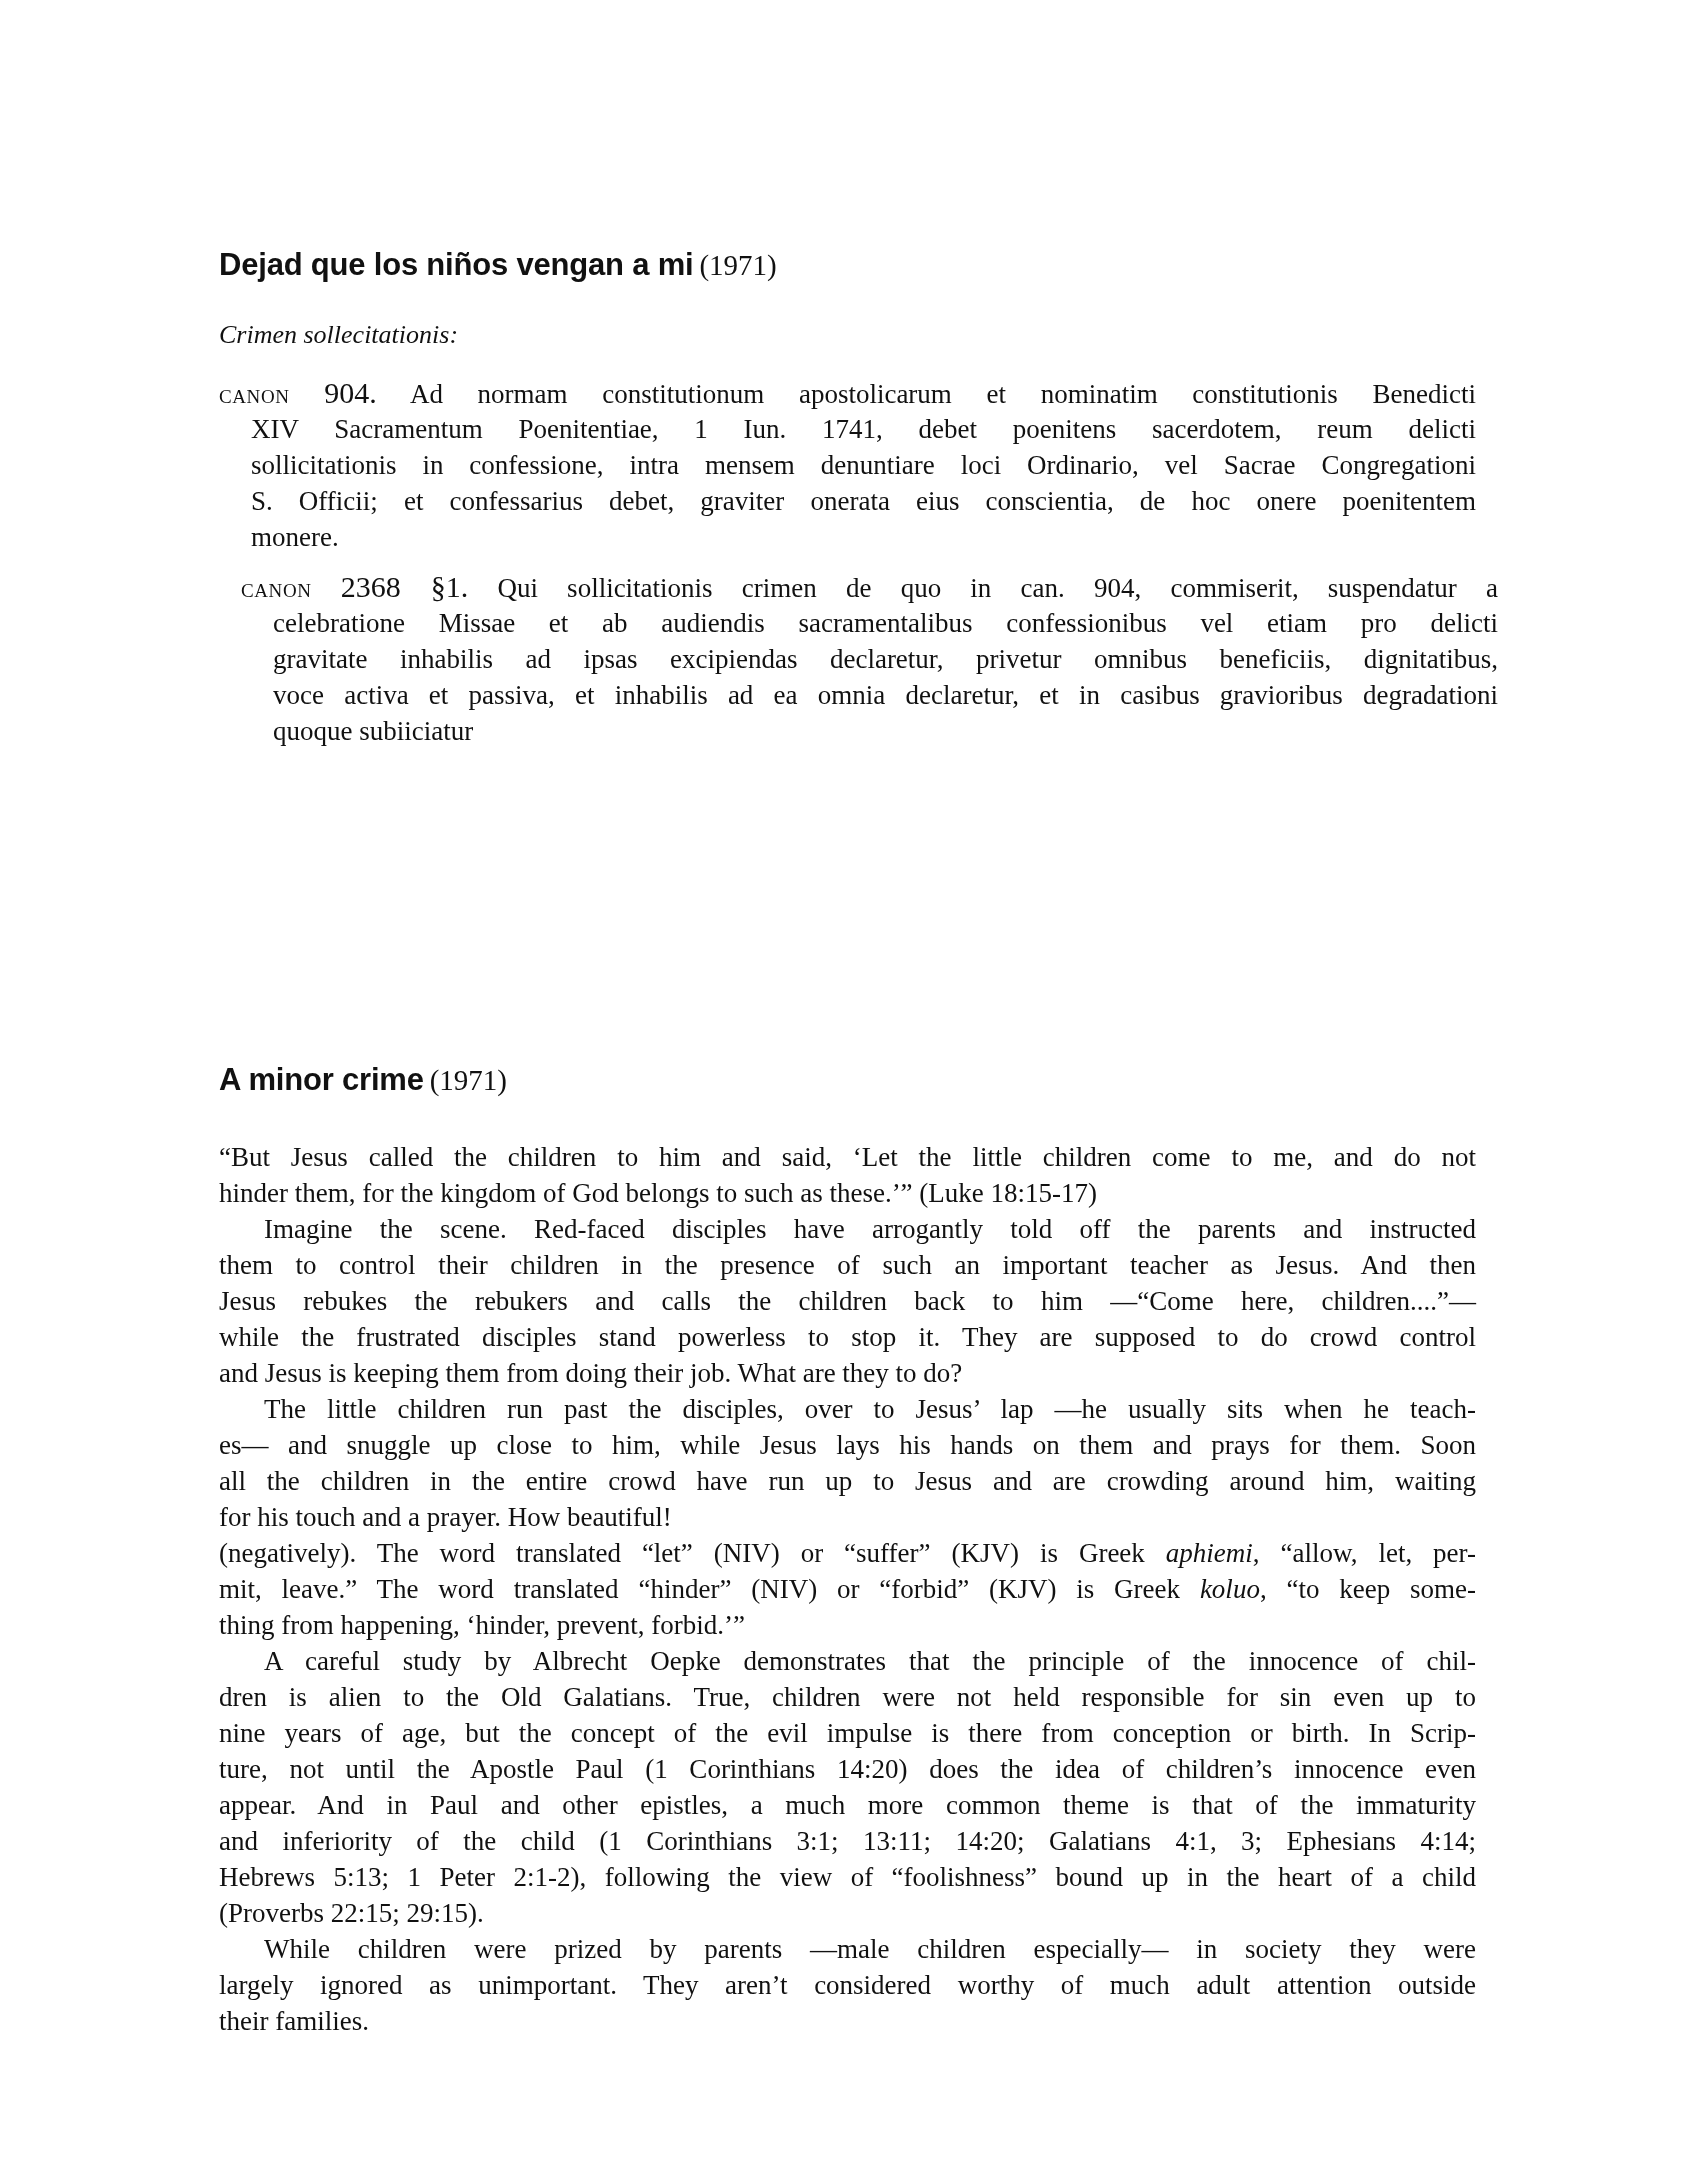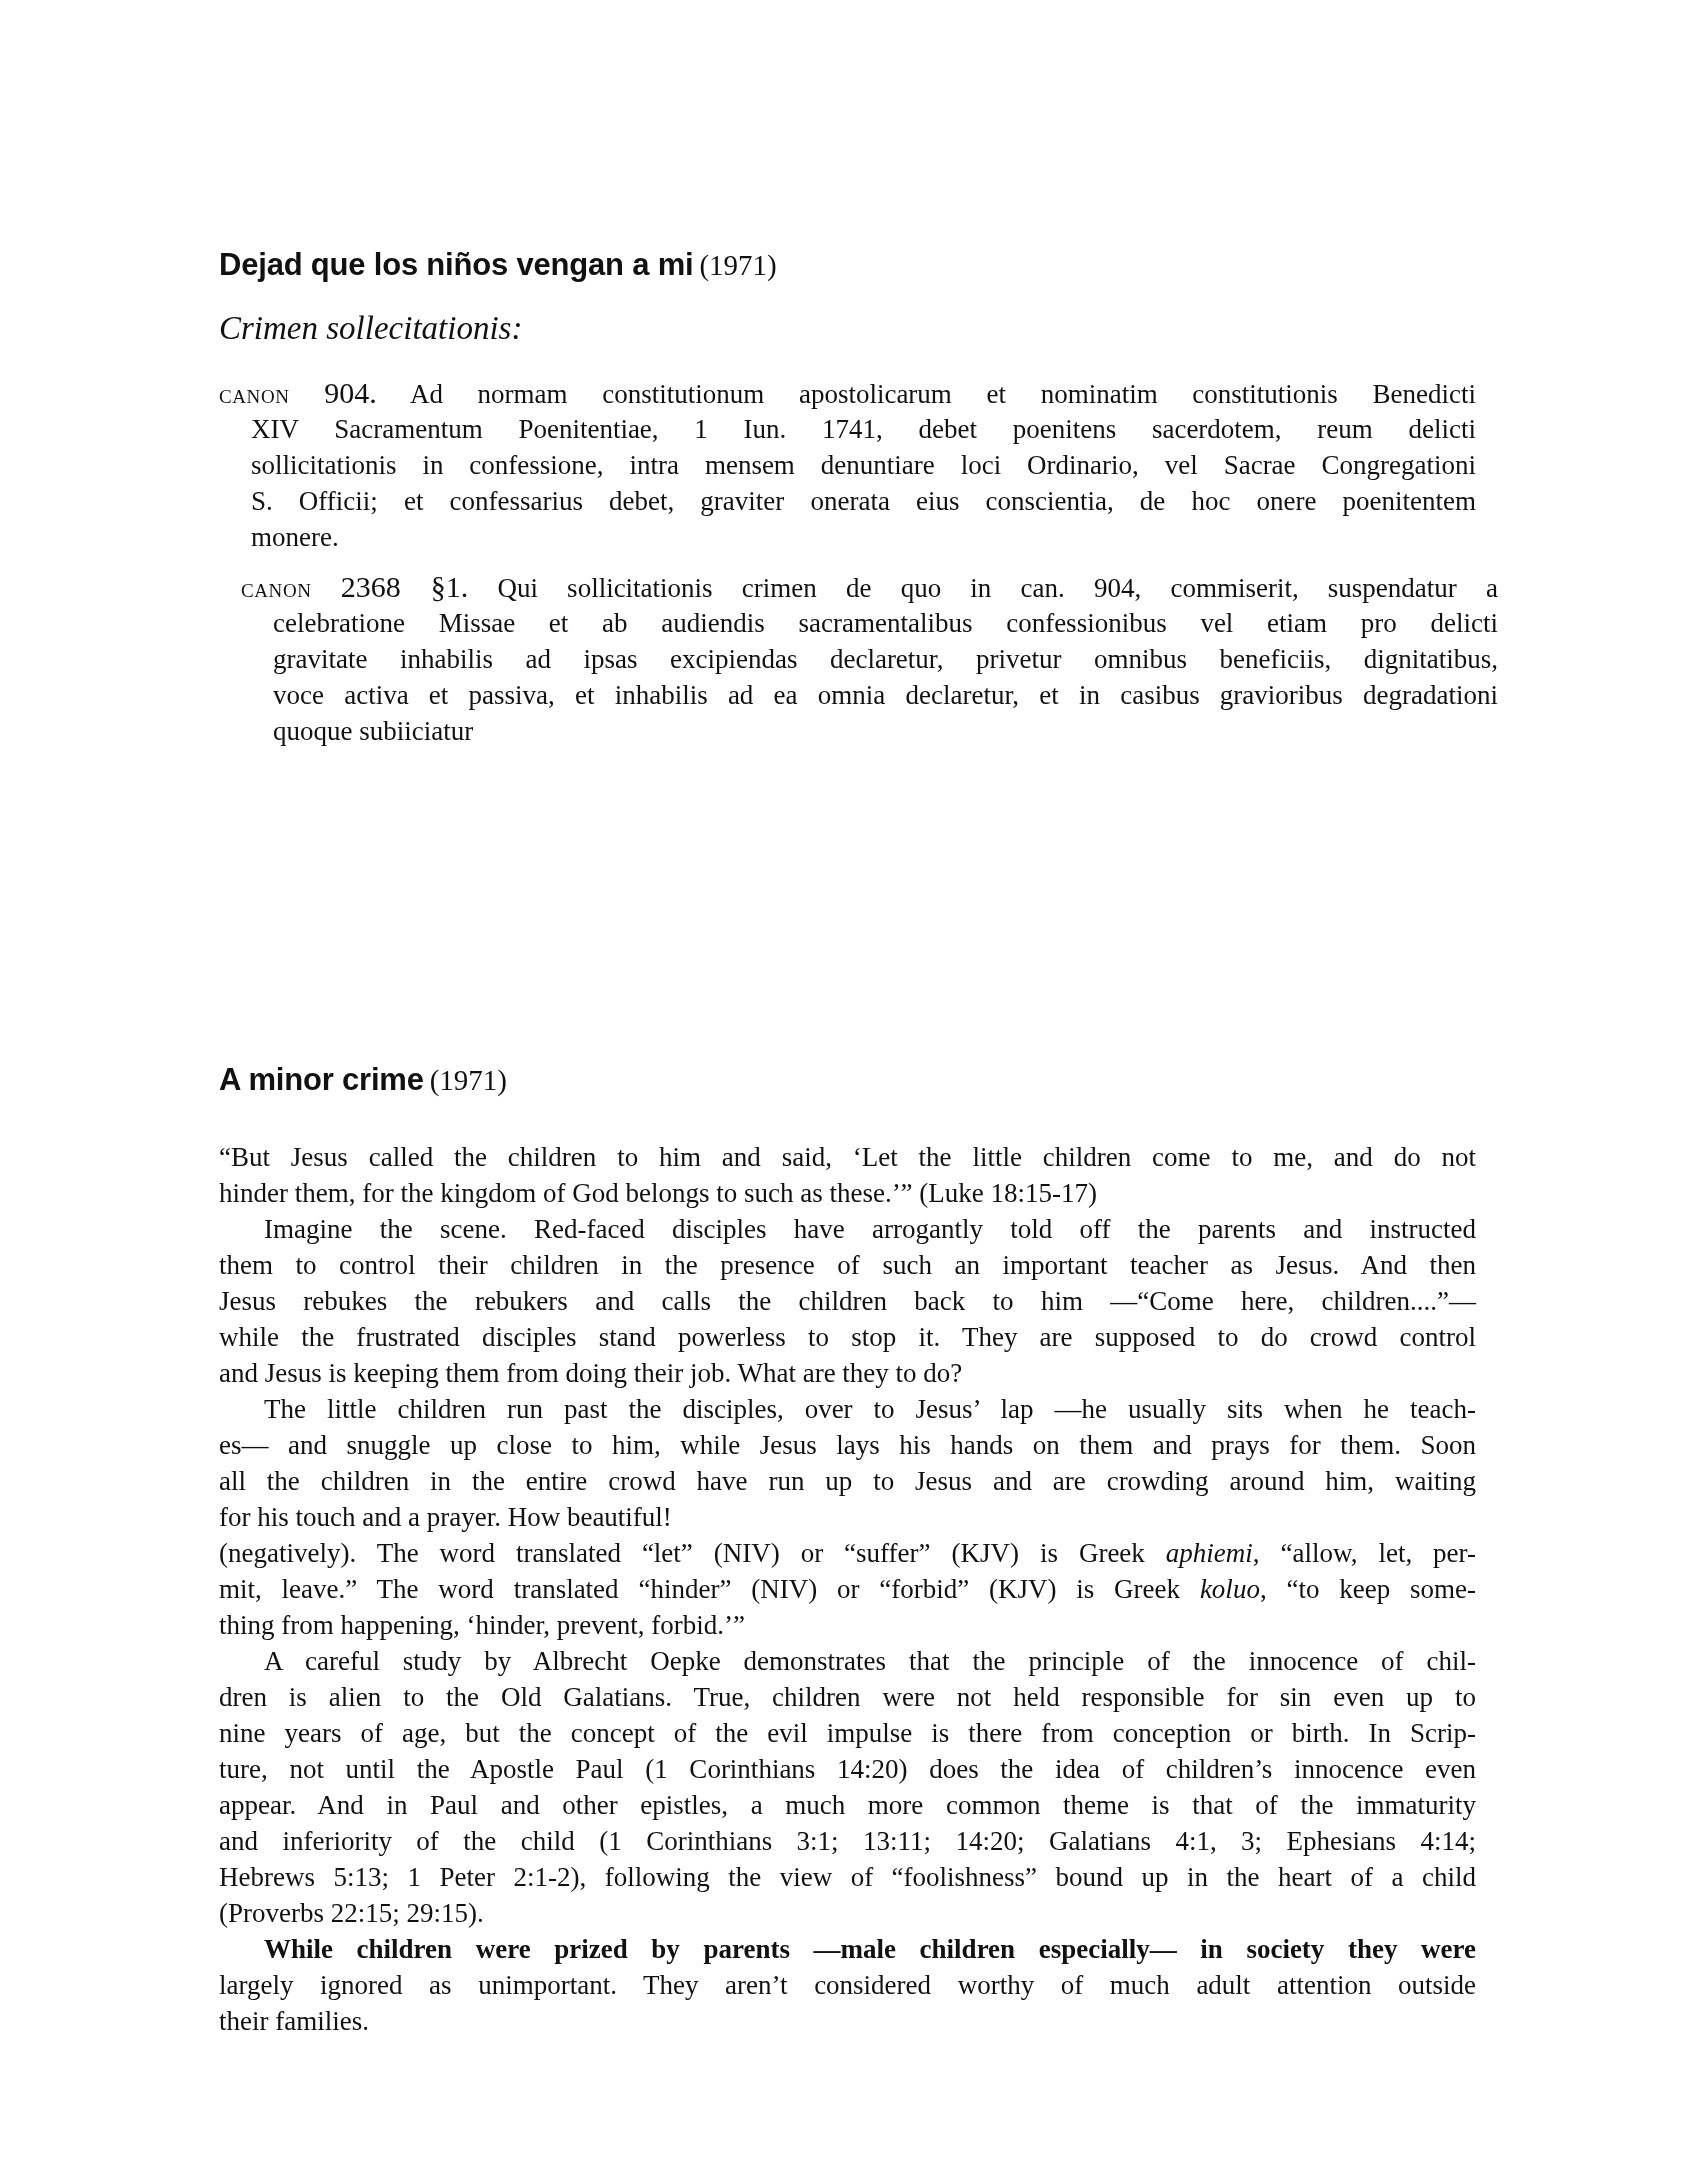--- a/index.html
+++ b/index.html
@@ -38,23 +38,23 @@
       font-family: "Liberation Serif", "DejaVu Serif", serif;
       font-weight: normal;
       font-size: 29px;
     }
     .h1 { top: 249px; }
     .h2 { top: 1064px; }
 
     .subhead {
       position: absolute;
       left: 0;
-      top: 312px;
+      top: 322px;
       font-style: italic;
-      font-size: 33px;
+      font-size: 26px;
       line-height: 1;
       white-space: nowrap;
     }
 
     .block {
       position: absolute;
       left: 0;
       width: 1257px;
     }
     .line {
@@ -158,19 +158,19 @@
 
     <div class="line indent" style="white-space: nowrap;">A careful study by Albrecht Oepke demonstrates that the principle of the innocence of chil-</div>
     <div class="line" style="white-space: nowrap;">dren is alien to the Old Galatians. True, children were not held responsible for sin even up to</div>
     <div class="line" style="white-space: nowrap;">nine years of age, but the concept of the evil impulse is there from conception or birth. In Scrip-</div>
     <div class="line" style="white-space: nowrap;">ture, not until the Apostle Paul (1 Corinthians 14:20) does the idea of children’s innocence even</div>
     <div class="line" style="white-space: nowrap;">appear. And in Paul and other epistles, a much more common theme is that of the immaturity</div>
     <div class="line" style="white-space: nowrap;">and inferiority of the child (1 Corinthians 3:1; 13:11; 14:20; Galatians 4:1, 3; Ephesians 4:14;</div>
     <div class="line" style="white-space: nowrap;">Hebrews 5:13; 1 Peter 2:1-2), following the view of “foolishness” bound up in the heart of a child</div>
     <div class="line last" style="white-space: nowrap;">(Proverbs 22:15; 29:15).</div>
 
-    <div class="line indent" style="white-space: nowrap; font-weight: bold;">While children were prized by parents —male children especially— in society they were</div>
+    <div class="line indent" style="white-space: nowrap;">While children were prized by parents —male children especially— in society they were</div>
     <div class="line" style="white-space: nowrap;">largely ignored as unimportant. They aren’t considered worthy of much adult attention outside</div>
     <div class="line last" style="white-space: nowrap;">their families.</div>
   </div>
 
 </div>
 
 
 </body></html>

